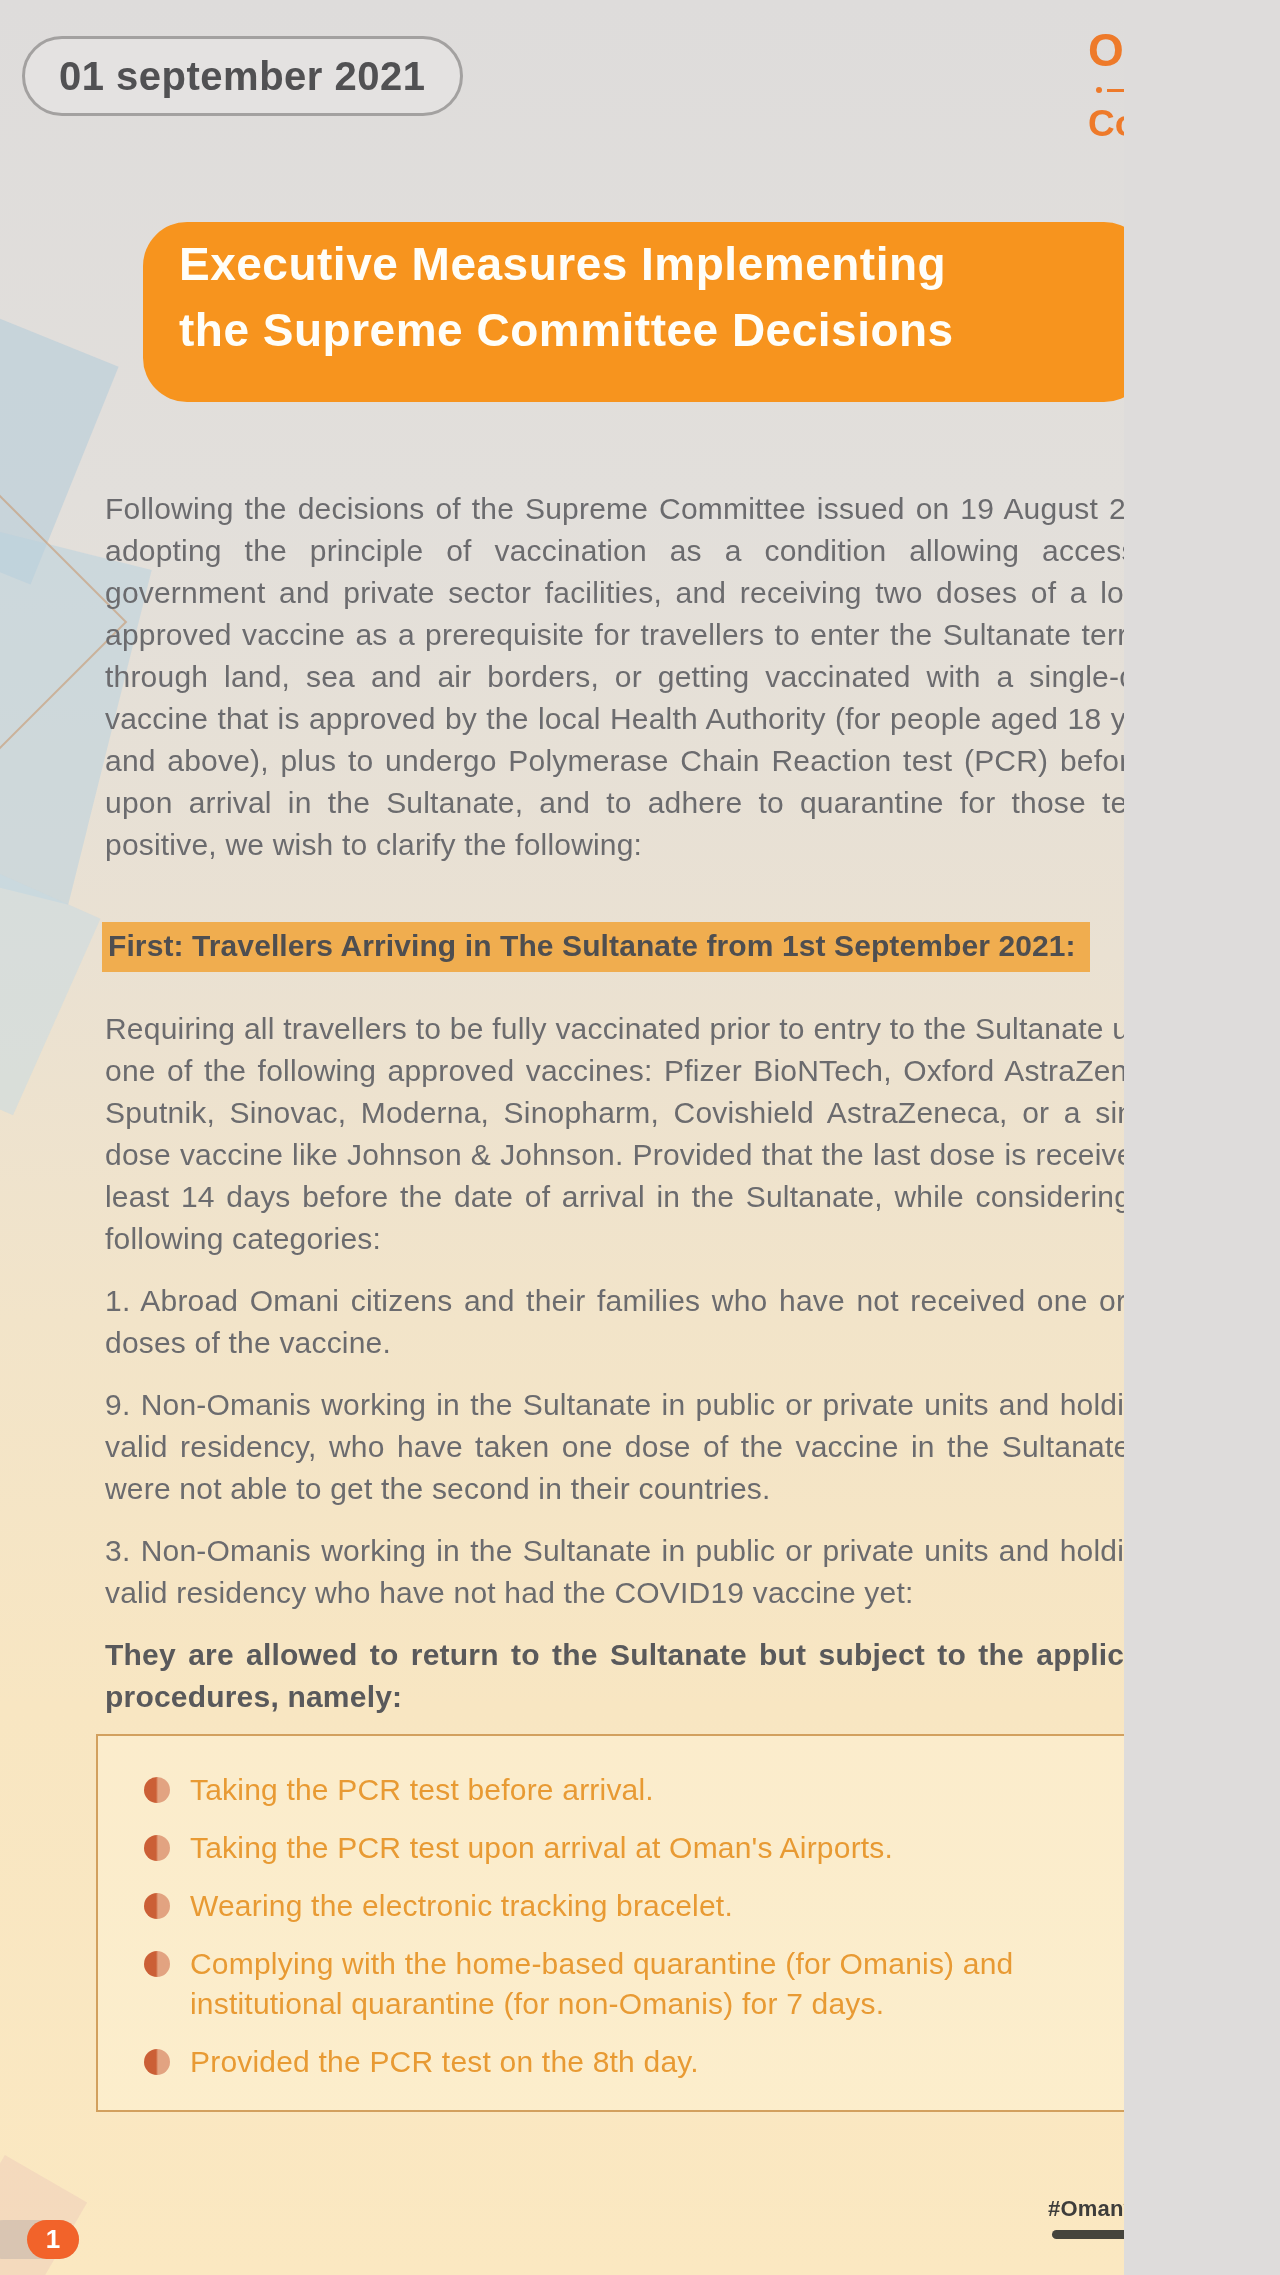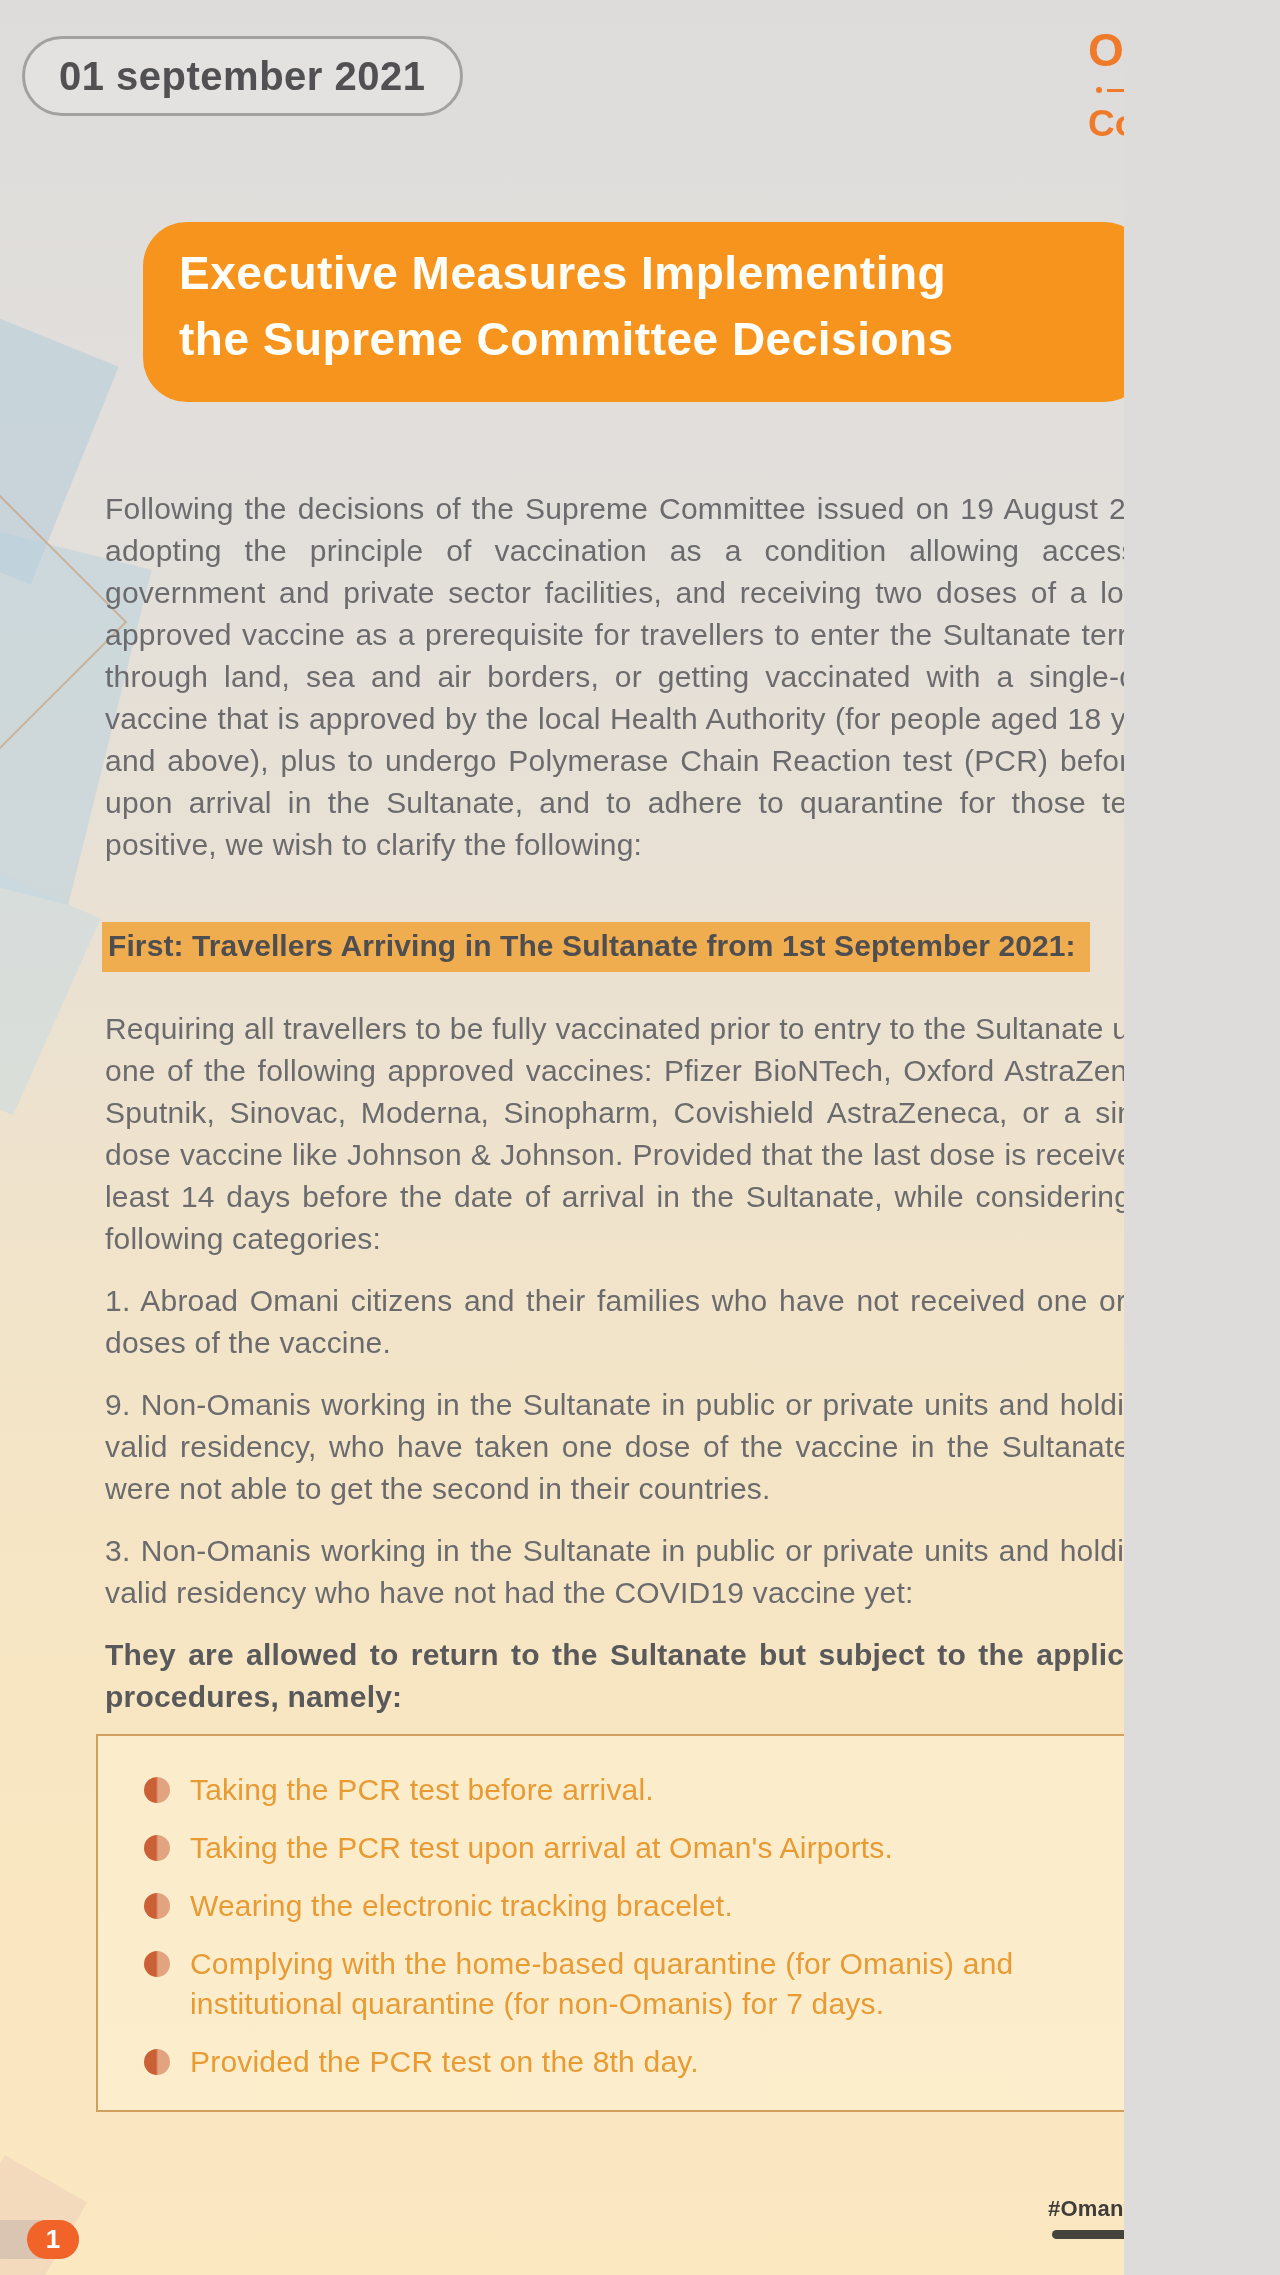--- a/index.html
+++ b/index.html
@@ -35,21 +35,21 @@
   .logo-dash { width:26px; height:3px; background:#EE7A2A; }
   .logo-dot { width:6px; height:6px; border-radius:50%; background:#EE7A2A; }
   .logo-bottom { font-size:37px; line-height:38px; }
   .logo-triangle { position:absolute; left:1198px; top:24px; width:50px; height:56px; background:#F7941E;
     clip-path:polygon(0 0,100% 0,100% 100%); z-index:3; }
 
   
   .banner {
     position:absolute; left:143px; top:222px; width:1005px; height:180px; box-sizing:border-box;
     background:#F7941E; border-radius:44px; color:#FFFEF8; font-weight:bold;
-    font-size:46px; line-height:66px; padding:18px 0 0 36px; letter-spacing:.5px; z-index:2;
+    font-size:46px; line-height:66px; padding:9px 0 0 36px; letter-spacing:.5px; z-index:2;
   }
 
   
   .content { position:absolute; left:105px; top:488px; width:1080px; z-index:2; }
   .body {
     margin:0; font-size:30px; line-height:42px; color:#6B6B6E;
     text-align:justify; letter-spacing:.2px;
   }
   .heading-highlight {
     display:inline-block; background:#F0AD4F; color:#4E4E50; font-weight:bold;

